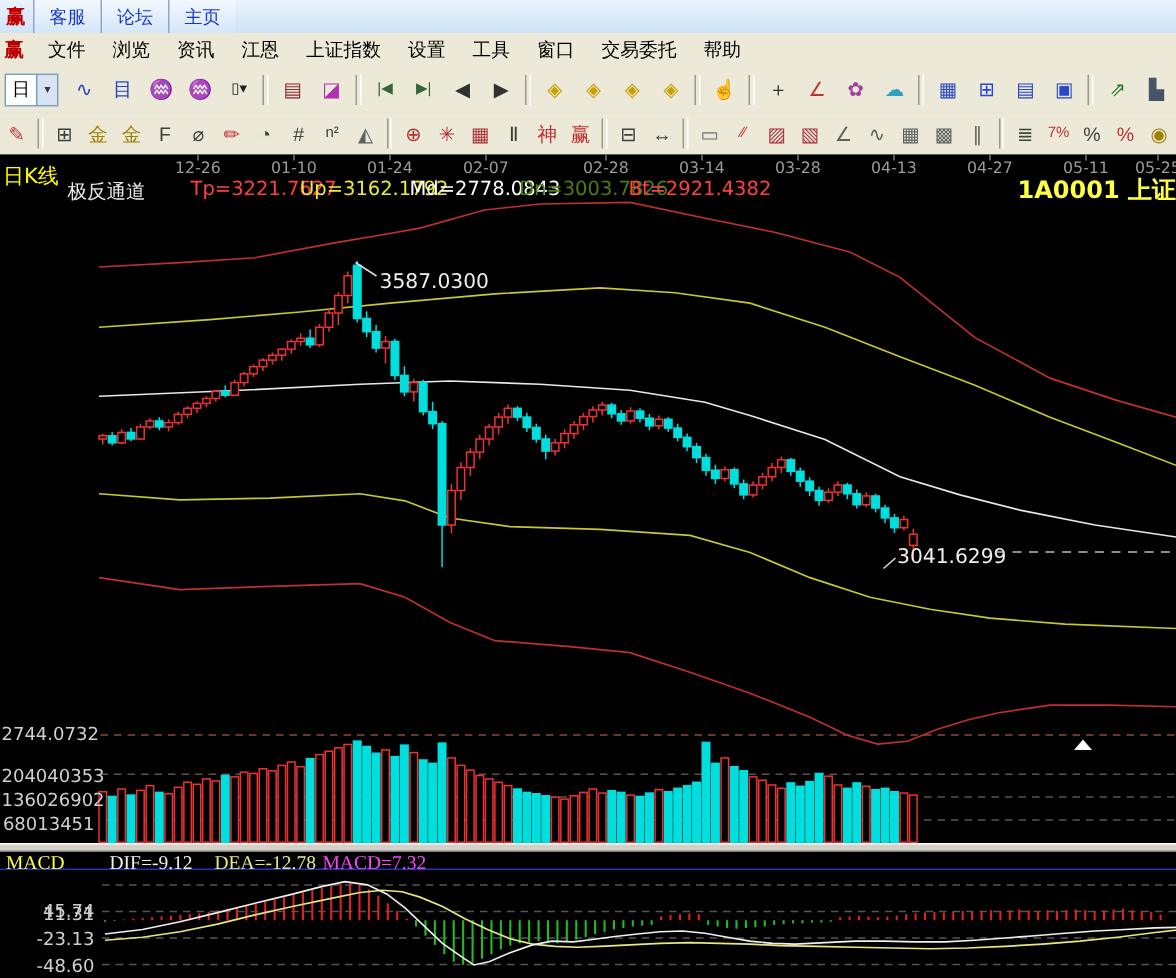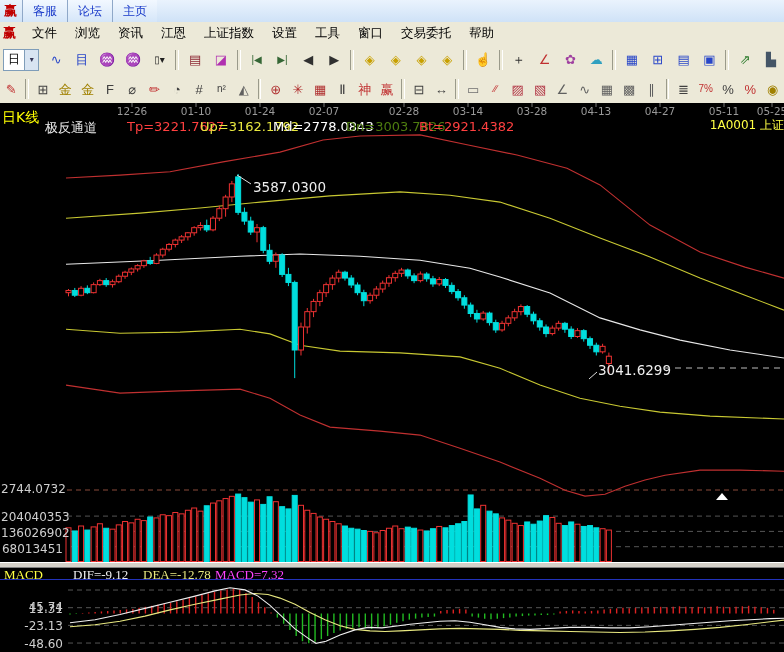--- a/index.html
+++ b/index.html
@@ -32,21 +32,21 @@
     display:flex;align-items:center;font-size:12px;color:#000;cursor:pointer;}
   #period-combo .cap{flex:1;text-align:center;}
   #period-combo .arr{width:13px;height:100%;background:#d8e4f2;color:#335;font-size:8px;
     display:flex;align-items:center;justify-content:center;border-left:1px solid #7f9db9;}
   
   #chart-wrap{position:absolute;left:0;top:103px;width:784px;height:549px;background:#000;}
   #chart-svg{position:absolute;left:0;top:0;}
   .ov{position:absolute;white-space:nowrap;font-family:"DejaVu Sans",sans-serif;}
   #klabel{left:2px;top:6px;color:#ffff00;font-size:14px;}
   #indname{left:45px;top:16px;color:#e8e8e8;font-size:13px;}
-  #symbol{right:0px;top:14px;color:#ffff44;font-size:12px;}
+  #symbol{right:0px;top:14px;color:#ffff44;font-size:16px;font-weight:bold;}
   .indval{top:16px;font-size:13px;}
   .axis-lab{color:#cfcfcf;font-size:12px;text-align:right;width:62px;}
   #macd-hdr span{font-size:13px;margin-right:0;font-family:Liberation Serif, serif;}
   #splitter{position:absolute;left:0;top:459px;width:784px;height:4px;background:#d4d0c8;
     border-top:1px solid #ffffff;border-bottom:1px solid #808080;}
 </style>
 </head>
 <body>
 
 <div id="app">

